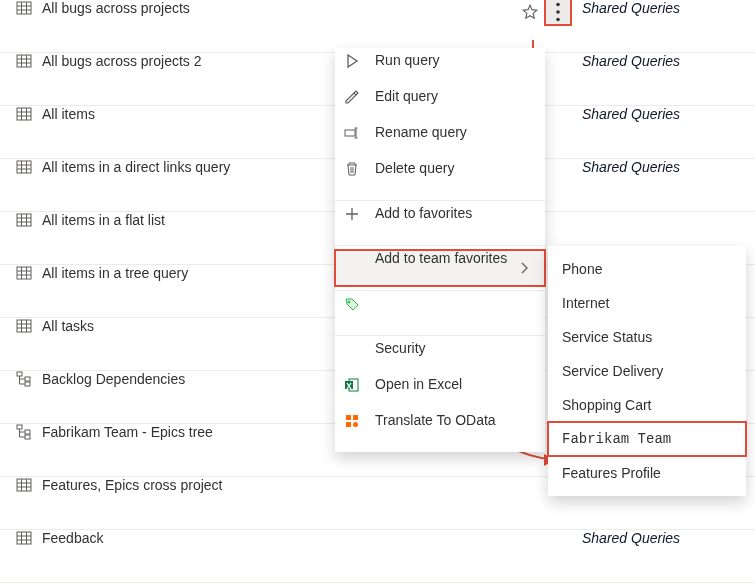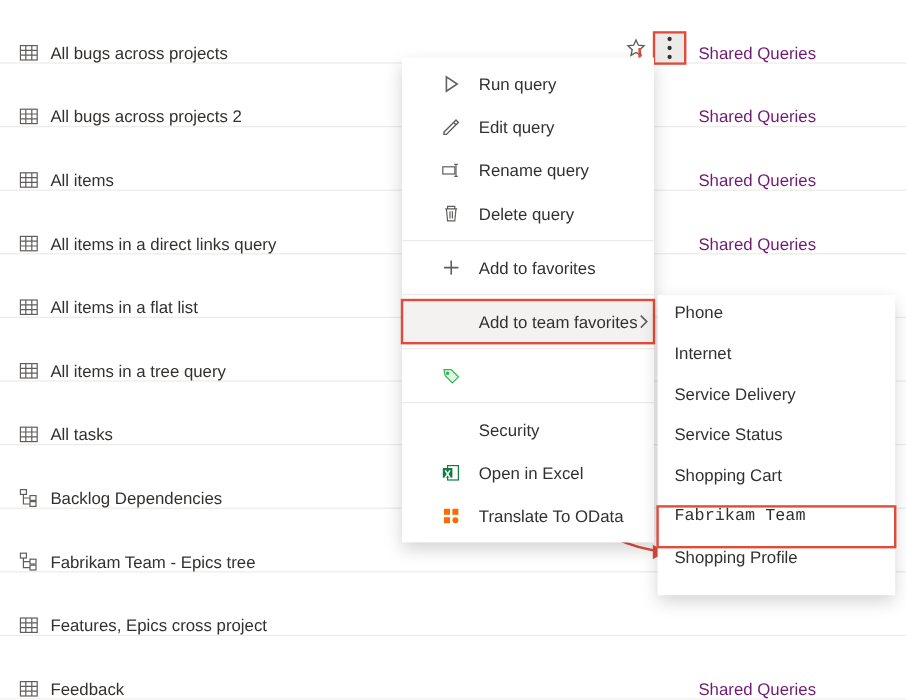--- a/index.html
+++ b/index.html
@@ -6,21 +6,21 @@
   html, body {
     margin: 0; padding: 0;
     font-family: "Segoe UI", -apple-system, sans-serif;
     font-size: 14px; color: #323130; background: #fff;
     width: 755px; height: 583px; overflow: hidden;
   }
   .root { position: relative; width: 755px; height: 583px; }
 
   .rows { }
   .row {
-    display: flex; align-items: flex-end;
+    display: flex; align-items: flex-start;
     height: 53px;
     border-bottom: 1px solid #edebe9;
     padding: 0 0 0 16px;
   }
   .row-icon {
     width: 16px; height: 16px; flex: 0 0 16px;
     margin-right: 10px; color: #605e5c;
     display: flex; align-items: center; justify-content: center;
   }
   .row-icon svg { width: 16px; height: 16px; display: block; }
@@ -31,35 +31,35 @@
     color: #605e5c; margin-right: 4px;
   }
   .row-fav svg { width: 18px; height: 18px; }
   .row-more {
     width: 24px; height: 24px; margin-right: 10px;
     display: flex; align-items: center; justify-content: center;
     color: #323130;
   }
   .row-more.lit { background: #edebe9; outline: 2px solid #e24b3a; }
   .row-folder {
-    width: 175px; padding-left: 2px; color: #701a75;
+    width: 175px; padding-left: 2px; color: #0f172a; font-style: italic;
   }
 
   
   .menu {
     position: absolute; top: 48px; left: 335px;
     width: 210px;
     background: #fff;
     box-shadow: 0 6px 14px rgba(0,0,0,0.18);
     padding: 4px 0;
     z-index: 5;
   }
   .menu-item, .menu-item-sub {
-    display: flex; align-items: center;
-    height: 36px; padding: 0 12px 0 32px;
+    display: flex; 
+    height: 36px; padding: 0 12px 0 8px;
     cursor: pointer;
   }
   .menu-item.hl { background: #f3f2f1; outline: 2px solid #e24b3a; outline-offset: -1px; }
   .mi-icon {
     width: 18px; height: 18px; flex: 0 0 18px; margin-right: 14px;
     color: #605e5c; display: flex; align-items: center; justify-content: center;
   }
   .mi-icon svg { width: 16px; height: 16px; display: block; }
   .mi-label { flex: 1; white-space: nowrap; }
   .mi-chev { flex: 0 0 14px; color: #605e5c; display: flex; align-items: center; }
@@ -70,21 +70,21 @@
   
   .submenu {
     position: absolute; top: 246px; left: 548px;
     width: 198px;
     background: #fff;
     box-shadow: 0 6px 14px rgba(0,0,0,0.18);
     padding: 6px 0;
     z-index: 6;
   }
   .sub-item {
-    display: flex; align-items: flex-start;
+    display: flex; align-items: center;
     height: 34px; padding: 0 14px;
     cursor: pointer; white-space: nowrap;
   }
   .sub-item.hl { outline: 2px solid #e24b3a; outline-offset: -1px; font-family: Liberation Mono, monospace; }
 
   
   .arrows { position: absolute; inset: 0; z-index: 4; pointer-events: none; }
   .arrows path { stroke: #e24b3a; stroke-width: 2; fill: none; }
   .arrows .head { fill: #e24b3a; stroke: none; }
 
@@ -369,33 +369,33 @@
   </div>
 
   <div class="submenu">
     <div class="sub-item">
         <span>Phone</span>
       </div>
     <div class="sub-item">
         <span>Internet</span>
       </div>
     <div class="sub-item">
+        <span>Service Status</span>
+      </div>
+    <div class="sub-item">
         <span>Service Delivery</span>
-      </div>
-    <div class="sub-item">
-        <span>Service Status</span>
       </div>
     <div class="sub-item">
         <span>Shopping Cart</span>
       </div>
     <div class="sub-item hl">
         <span>Fabrikam Team</span>
       </div>
     <div class="sub-item">
-        <span>Shopping Profile</span>
+        <span>Features Profile</span>
       </div>
   </div>
 
   <svg class="arrows" width="755" height="583">
 
     <path d="M533 40 C 533 120, 528 220, 518 258"></path>
     <polygon class="head" points="518,258 512,248 525,249"></polygon>
 
     <path d="M432 278 C 432 370, 470 452, 555 460"></path>
     <polygon class="head" points="555,460 544,454 544,466"></polygon>

